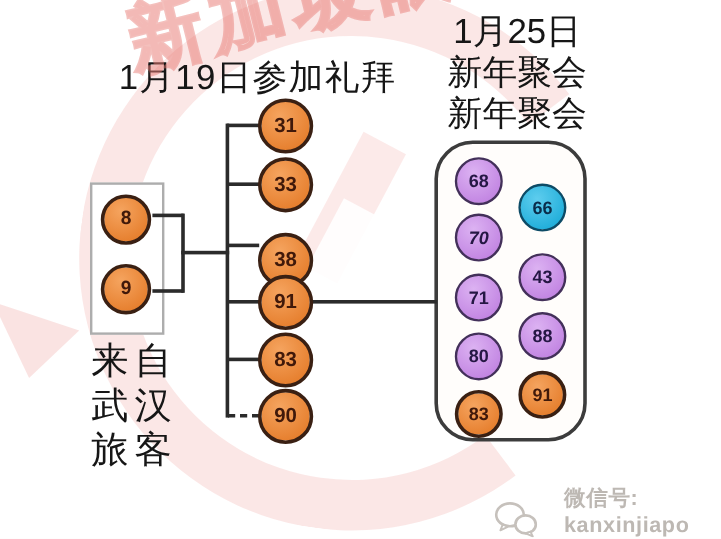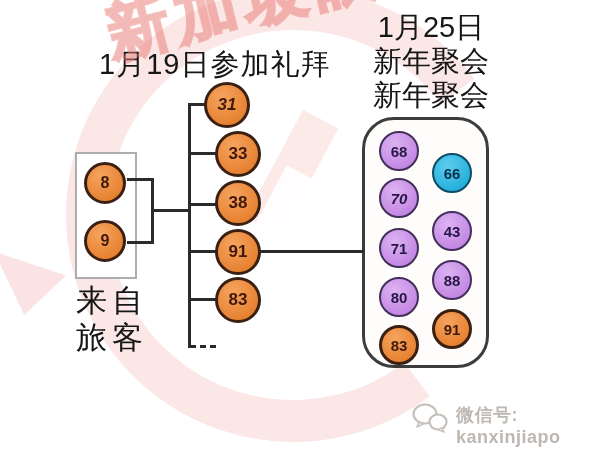--- a/index.html
+++ b/index.html
@@ -47,21 +47,21 @@
                border:3px solid #3a2013;color:#40190a;}
   .node.purple{background:radial-gradient(circle at 38% 30%,#dcb2f2,#c285e2 78%);
                border:2px solid #43305a;color:#251744;text-align:center;}
   .node.blue{background:radial-gradient(circle at 38% 30%,#5ecdee,#21aeda 78%);
              border:2px solid #0d4b66;color:#0a2d4a;}
   .mid{width:46px;height:46px;font-size:17px;}
   .small{width:42px;height:42px;font-size:16px;}
   .tiny{width:40px;height:40px;font-size:15px;}
 
   
-  .credit{position:absolute;left:412px;top:403px;display:flex;align-items:flex-start;gap:8px;
+  .credit{position:absolute;left:412px;top:403px;display:flex;align-items:flex-end;gap:22px;
           z-index:6;color:#bdb8b3;font-weight:bold;font-size:18px;letter-spacing:0.5px;
           text-shadow:1px 1px 0 #ffffff,2px 2px 1px rgba(255,255,255,0.9);}
   .credit svg{display:block;}
 </style>
 </head>
 <body>
 
 <div class="stage">
 
   <div class="wm wm-ring"></div>
@@ -71,20 +71,21 @@
   <div class="wm wm-text">新加坡眼</div>
 
   <div class="heading church-title">1月19日参加礼拜</div>
   <div class="heading party-title">
     <div>1月25日</div>
     <div>新年聚会</div>
     <div>新年聚会</div>
   </div>
   <div class="heading wuhan-label">
     <div>来自</div>
+    <div>武汉</div>
     <div>旅客</div>
   </div>
 
   <div class="wuhan-box"></div>
   <div class="party-box"></div>
 
   <div class="hl" style="left:127px;top:178px;width:26px;"></div>
   <div class="hl" style="left:127px;top:241px;width:26px;"></div>
   <div class="vl" style="left:151px;top:178px;height:66px;"></div>
   <div class="hl" style="left:151px;top:209px;width:40px;"></div>
@@ -93,25 +94,26 @@
   <div class="hl" style="left:189px;top:152px;width:27px;"></div>
   <div class="hl" style="left:189px;top:203px;width:27px;"></div>
   <div class="hl" style="left:189px;top:250px;width:27px;"></div>
   <div class="hl" style="left:189px;top:298px;width:27px;"></div>
   <div class="dl" style="left:190px;top:345px;width:26px;"></div>
   <div class="hl" style="left:260px;top:250px;width:104px;"></div>
 
   <div class="node small orange" style="left:84px;top:162px;">8</div>
   <div class="node small orange" style="left:84px;top:220px;">9</div>
 
-  <div class="node mid orange" style="left:204px;top:82px;font-style:italic;">31</div>
+  <div class="node mid orange" style="left:215px;top:82px;">31</div>
   <div class="node mid orange" style="left:215px;top:131px;">33</div>
-  <div class="node mid orange" style="left:215px;top:180px;">38</div>
+  <div class="node mid orange" style="left:215px;top:194px;">38</div>
   <div class="node mid orange" style="left:215px;top:229px;">91</div>
   <div class="node mid orange" style="left:215px;top:277px;">83</div>
+  <div class="node mid orange" style="left:215px;top:324px;">90</div>
 
   <div class="node tiny purple" style="left:379px;top:131px;">68</div>
   <div class="node tiny purple" style="left:379px;top:178px;font-style:italic;">70</div>
   <div class="node tiny purple" style="left:379px;top:228px;">71</div>
   <div class="node tiny purple" style="left:379px;top:277px;">80</div>
   <div class="node tiny orange" style="left:379px;top:325px;">83</div>
   <div class="node tiny blue" style="left:432px;top:153px;">66</div>
   <div class="node tiny purple" style="left:432px;top:211px;">43</div>
   <div class="node tiny purple" style="left:432px;top:260px;">88</div>
   <div class="node tiny orange" style="left:432px;top:309px;">91</div>

